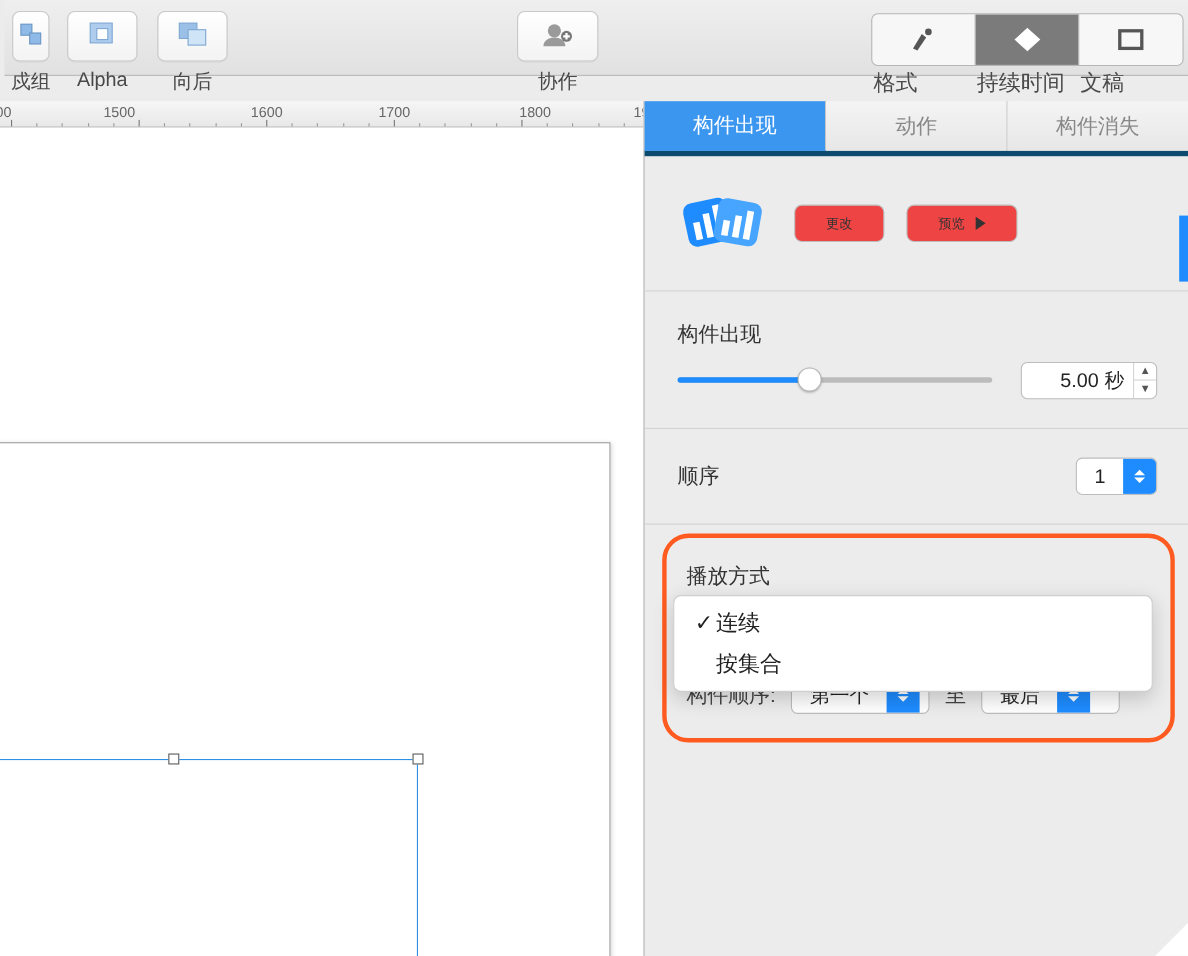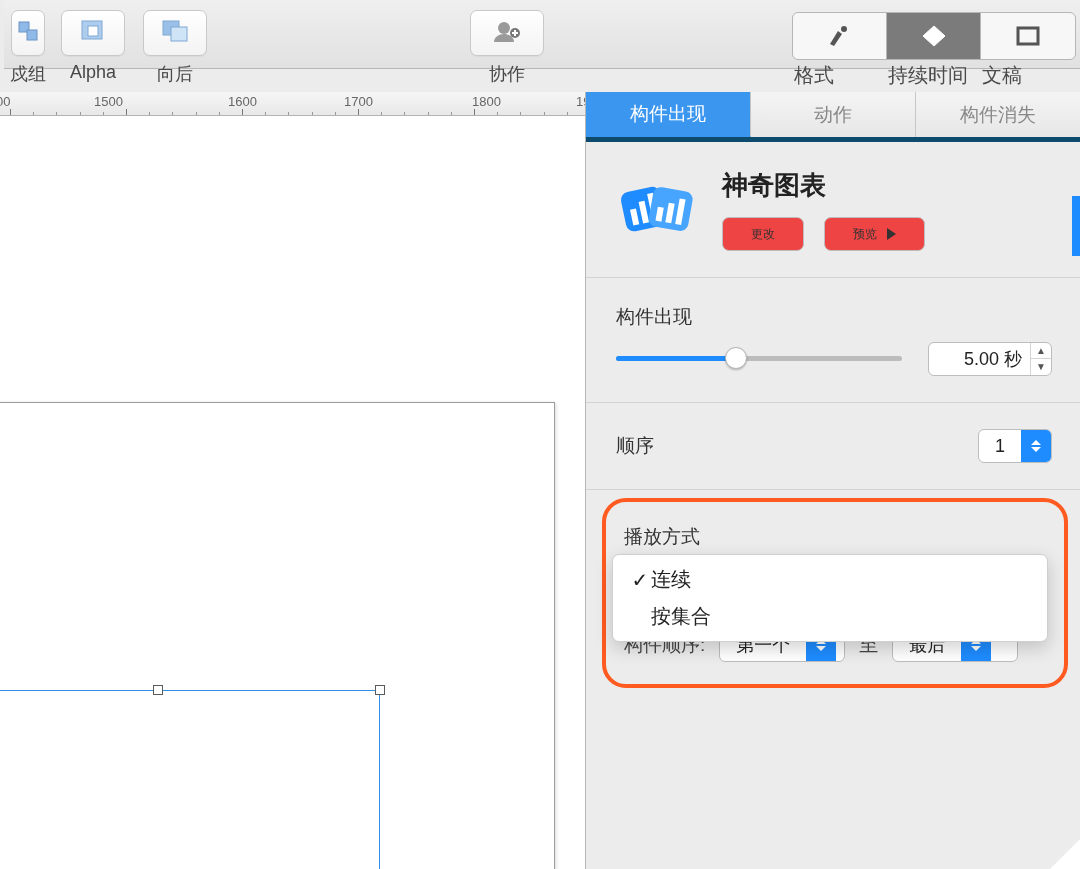--- a/index.html
+++ b/index.html
@@ -231,21 +231,20 @@
           </g>
           <g transform="rotate(10 54 38)">
             <rect x="34" y="14" width="40" height="40" rx="8" fill="#47a5ff"></rect>
             <rect x="41" y="34" width="6" height="14" fill="#fff"></rect>
                 <rect x="51" y="28" width="6" height="20" fill="#fff"></rect>
                 <rect x="61" y="22" width="6" height="26" fill="#fff"></rect>
           </g>
         </svg>
       </span>
       <div class="eff-meta">
-        <div class="eff-name">神奇图表</div>
         <div class="eff-btns">
           <button class="pill">
                 <span>更改</span>
               </button>
           <button class="pill">
                 <span>预览</span>
                 <span class="tri"></span>
               </button>
         </div>
       </div>

